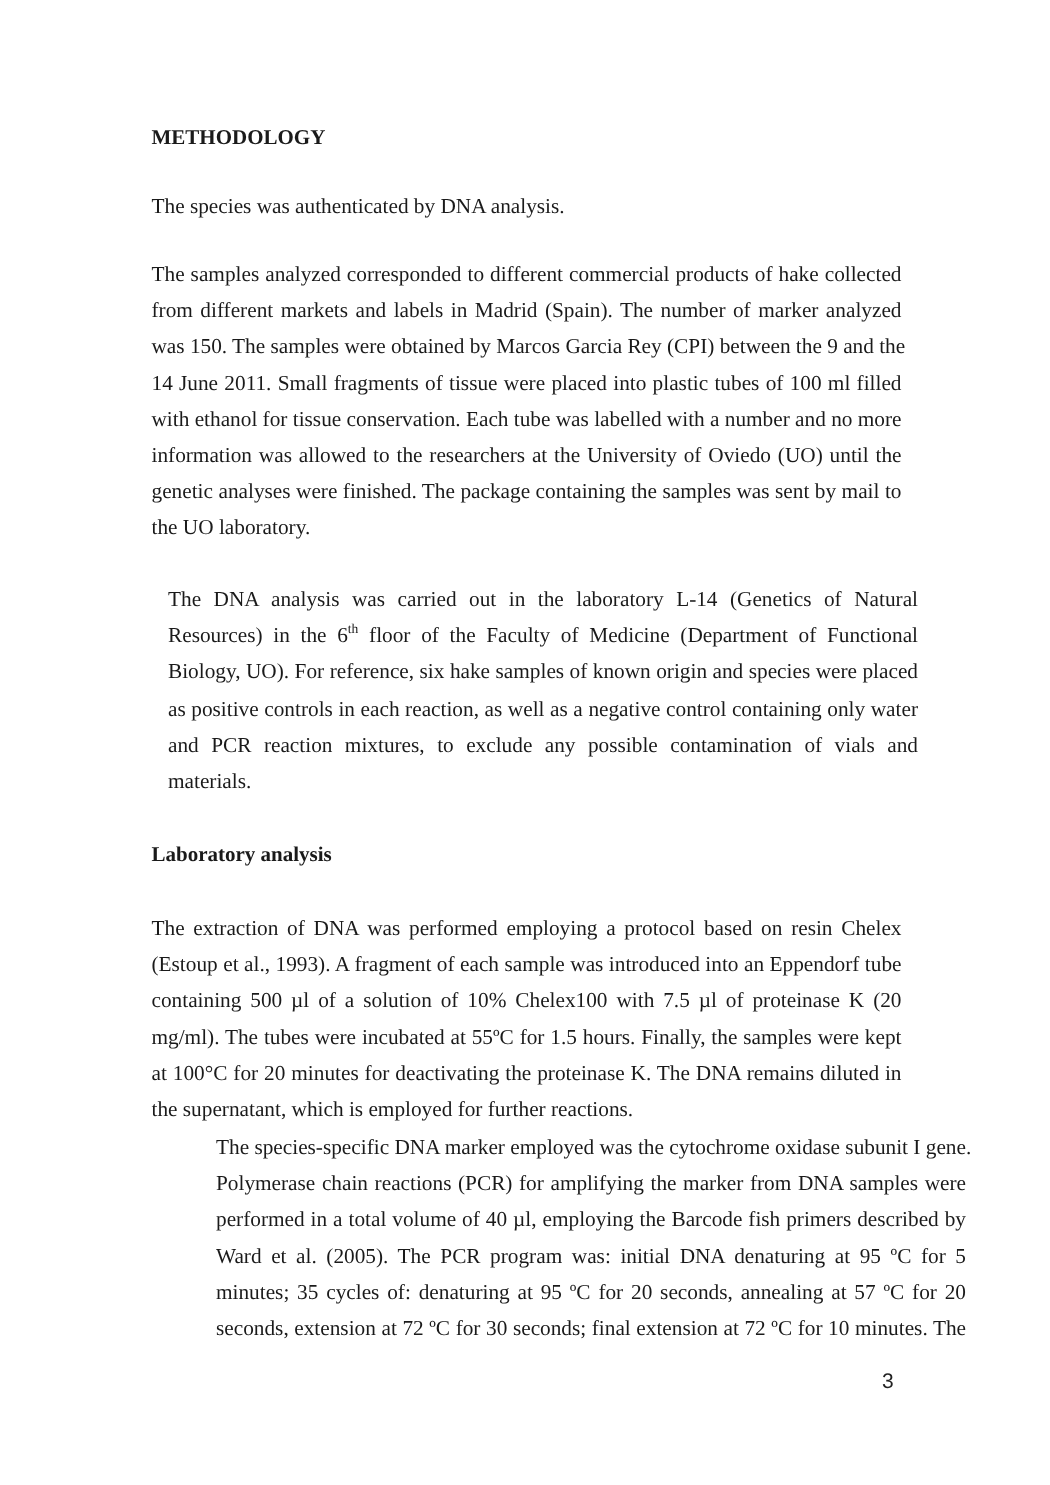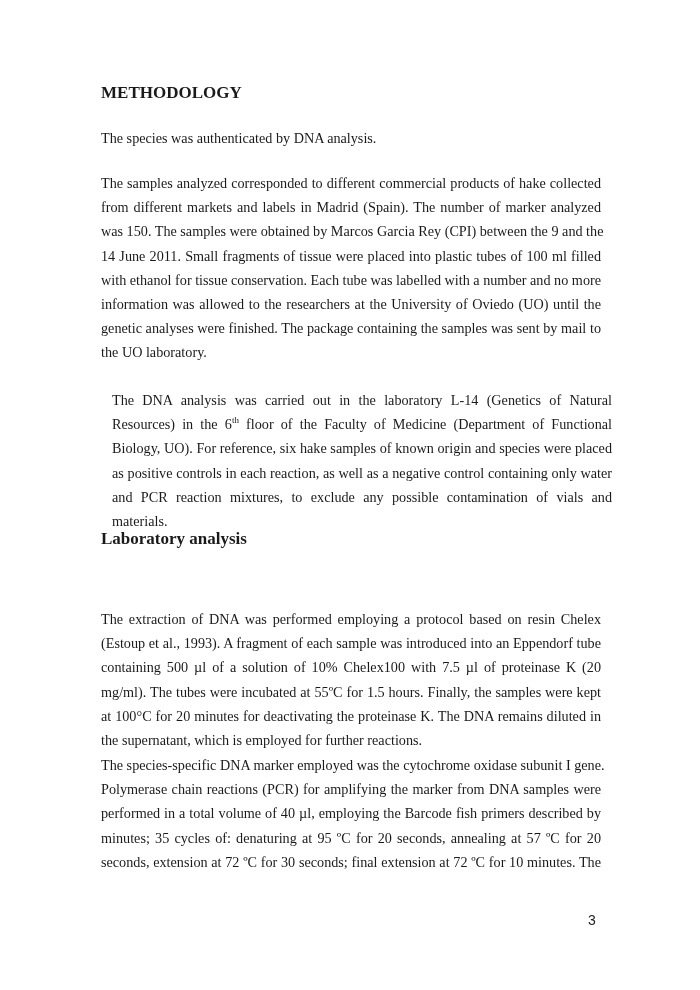--- a/index.html
+++ b/index.html
@@ -18,21 +18,21 @@
     .page {
       position: absolute;
       left: 101px;
       top: 0;
       width: 500px;
     }
     .heading {
       position: absolute;
       left: 0;
       font-weight: bold;
-      font-size: 17px;
+      font-size: 14px;
       line-height: 24px;
       margin: 0;
       white-space: nowrap;
     }
     .para {
       position: absolute;
       left: 0;
       width: 500px;
       margin: 0;
       font-size: 14.2px;
@@ -87,34 +87,35 @@
 
   <p class="para" style="top:388px;margin-left:11px;">
     <span class="line">The DNA analysis was carried out in the laboratory L-14 (Genetics of Natural</span>
     <span class="line"><span>Resources) in the 6</span><sup>th</sup><span> floor of the Faculty of Medicine (Department of Functional</span></span>
     <span class="line">Biology, UO). For reference, six hake samples of known origin and species were placed</span>
     <span class="line">as positive controls in each reaction, as well as a negative control containing only water</span>
     <span class="line">and PCR reaction mixtures, to exclude any possible contamination of vials and</span>
     <span class="line last">materials.</span>
   </p>
 
-  <h3 class="heading" style="top:527px;">Laboratory analysis</h3>
+  <h3 class="heading" style="top:559px;">Laboratory analysis</h3>
 
   <p class="para" style="top:607px;">
     <span class="line">The extraction of DNA was performed employing a protocol based on resin Chelex</span>
     <span class="line">(Estoup et al., 1993). A fragment of each sample was introduced into an Eppendorf tube</span>
     <span class="line">containing 500 µl of a solution of 10% Chelex100 with 7.5 µl of proteinase K (20</span>
     <span class="line">mg/ml). The tubes were incubated at 55ºC for 1.5 hours. Finally, the samples were kept</span>
     <span class="line">at 100°C for 20 minutes for deactivating the proteinase K. The DNA remains diluted in</span>
     <span class="line last">the supernatant, which is employed for further reactions.</span>
   </p>
 
-  <p class="para" style="top:753px;">
+  <p class="para" style="top:753px;margin-left:43px;">
     <span class="line">The species-specific DNA marker employed was the cytochrome oxidase subunit I gene.</span>
     <span class="line">Polymerase chain reactions (PCR) for amplifying the marker from DNA samples were</span>
     <span class="line">performed in a total volume of 40 µl, employing the Barcode fish primers described by</span>
+    <span class="line">Ward et al. (2005). The PCR program was: initial DNA denaturing at 95 ºC for 5</span>
     <span class="line">minutes; 35 cycles of: denaturing at 95 ºC for 20 seconds, annealing at 57 ºC for 20</span>
     <span class="line">seconds, extension at 72 ºC for 30 seconds; final extension at 72 ºC for 10 minutes. The</span>
   </p>
 
 </div>
 
 <div class="page-number">3</div>
 
 </body></html>

